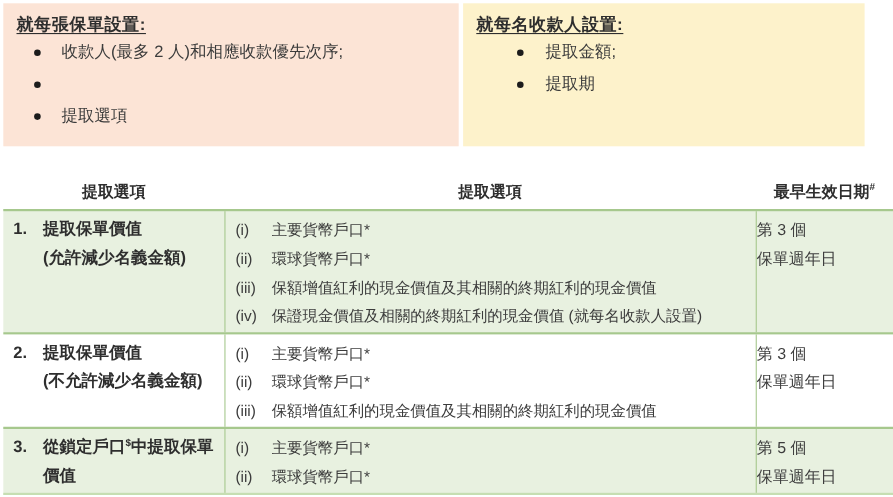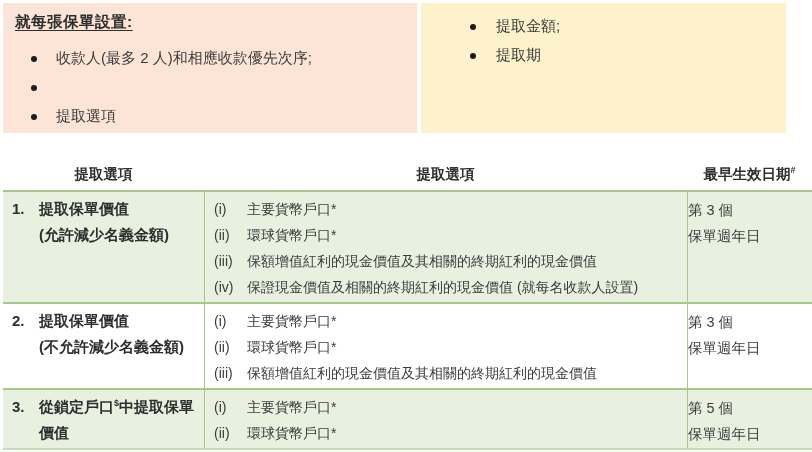--- a/index.html
+++ b/index.html
@@ -13,21 +13,21 @@
   .page { width: 812px; height: 452px; position: relative; padding: 3px 0 0 3px; }
 
   
   .top-boxes { display: flex; gap: 4px; }
   .box { height: 130px; padding: 9px 12px; }
   .box-pink { width: 414px; background: var(--pink-box-bg, #fce4d6); }
   .box-yellow { width: 365px; background: var(--yellow-box-bg, #fdf2cb); }
   .box-title {
     font-size: 15.5px; font-weight: bold; color: #2e2e2e;
     text-decoration: underline; text-underline-offset: 3px;
-    margin-bottom: 11px; letter-spacing: .5px;
+    letter-spacing: .5px;
   }
   .box ul { list-style: none; }
   .box li { display: flex; align-items: center; font-size: 15px; height: 29px; }
   .bullet {
     width: 6px; height: 6px; border-radius: 50%; background: #1c1c1c;
     flex-shrink: 0;
   }
   .box-pink li { padding-left: 16px; }
   .box-pink .bullet { margin-right: 19px; }
   .box-yellow li { padding-left: 37px; }
@@ -73,20 +73,21 @@
           <span class="bullet"></span>
         </li>
         <li>
           <span class="bullet"></span>
           <span>提取選項</span>
         </li>
       </ul>
     </section>
 
     <section class="box box-yellow">
+      <div class="box-title">就每名收款人設置:</div>
       <ul>
         <li>
           <span class="bullet"></span>
           <span>提取金額;</span>
         </li>
         <li>
           <span class="bullet"></span>
           <span>提取期</span>
         </li>
       </ul>

